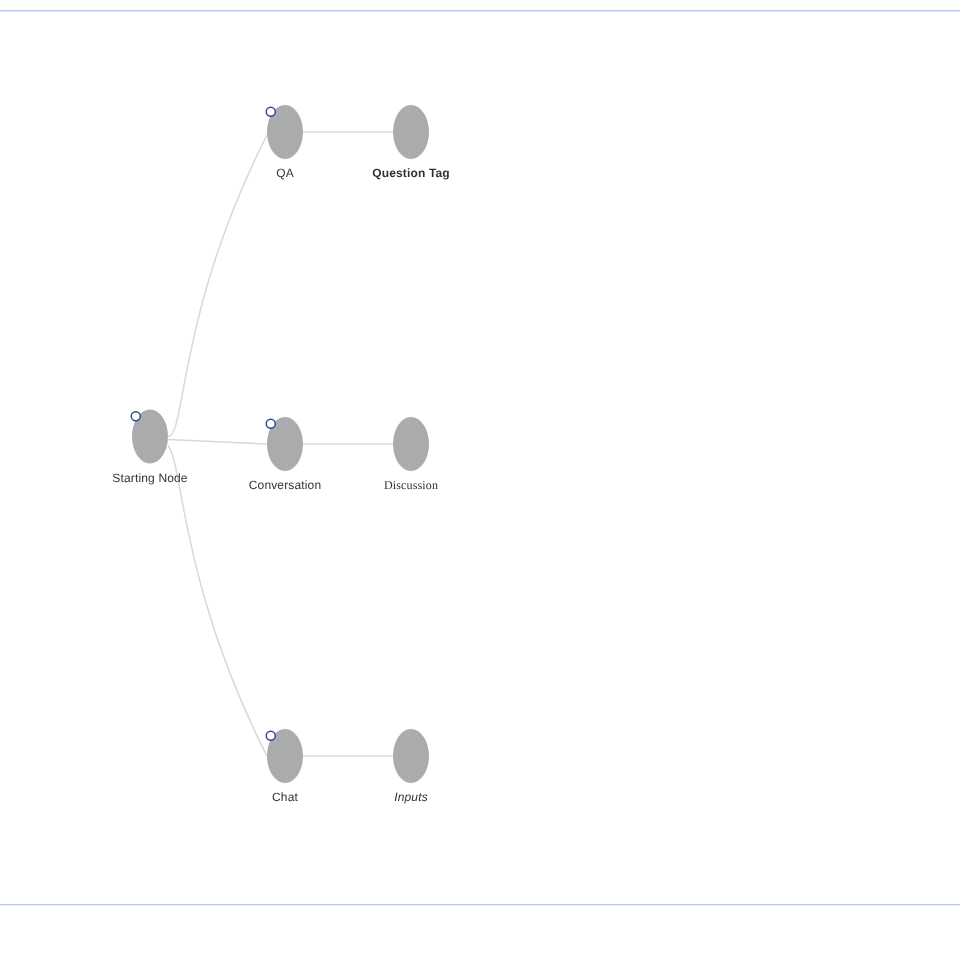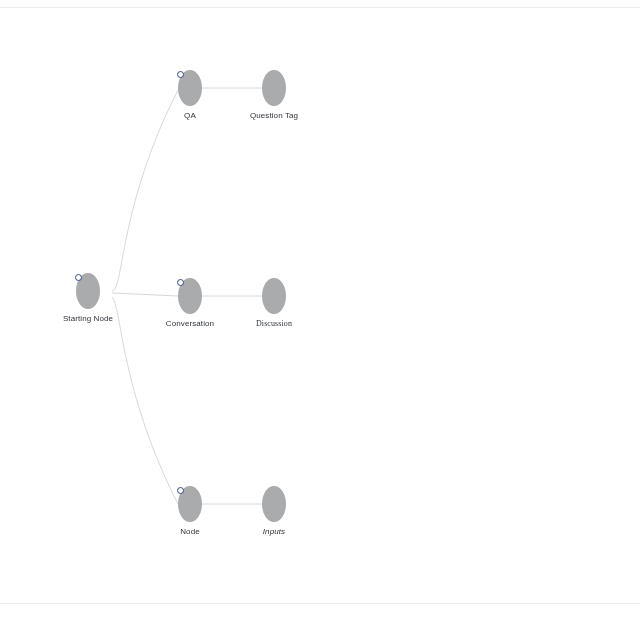--- a/index.html
+++ b/index.html
@@ -118,40 +118,40 @@
         <path d="M 202 496 L 262 496" fill="none" stroke="#d8d8d8" stroke-width="1"></path>
       </svg>
     <div id="node-layer">
         <div class="graph-node" style="left: 190px; top: 80px;">
           <div class="node-ellipse" style="background: rgb(170, 171, 173);"></div>
           <div class="node-handle" style="border-color: rgb(50, 73, 140); background: rgb(255, 255, 255);"></div>
           <div class="node-label" style="color: rgb(47, 51, 56);">QA</div>
         </div>
         <div class="graph-node" style="left: 274px; top: 80px;">
           <div class="node-ellipse" style="background: rgb(170, 171, 173);"></div>
-          <div class="node-label" style="color: rgb(47, 51, 56);">Question Tag</div>
+          <div class="node-label" style="color: rgb(47, 51, 56); font-weight: bold;">Question Tag</div>
         </div>
-        <div class="graph-node" style="left: 88px; top: 283px;">
+        <div class="graph-node" style="left: 100px; top: 283px;">
           <div class="node-ellipse" style="background: rgb(170, 171, 173);"></div>
           <div class="node-handle" style="border-color: rgb(50, 73, 140); background: rgb(255, 255, 255);"></div>
           <div class="node-label" style="color: rgb(47, 51, 56);">Starting Node</div>
         </div>
         <div class="graph-node" style="left: 190px; top: 288px; text-align: right;">
           <div class="node-ellipse" style="background: rgb(170, 171, 173);"></div>
           <div class="node-handle" style="border-color: rgb(50, 73, 140); background: rgb(255, 255, 255);"></div>
           <div class="node-label" style="color: rgb(47, 51, 56);">Conversation</div>
         </div>
         <div class="graph-node" style="left: 274px; top: 288px;">
           <div class="node-ellipse" style="background: rgb(170, 171, 173);"></div>
           <div class="node-label" style="color: rgb(47, 51, 56); font-family: Liberation Serif, serif;">Discussion</div>
         </div>
         <div class="graph-node" style="left: 190px; top: 496px;">
           <div class="node-ellipse" style="background: rgb(170, 171, 173);"></div>
           <div class="node-handle" style="border-color: rgb(50, 73, 140); background: rgb(255, 255, 255);"></div>
-          <div class="node-label" style="color: rgb(47, 51, 56);">Node</div>
+          <div class="node-label" style="color: rgb(47, 51, 56);">Chat</div>
         </div>
         <div class="graph-node" style="left: 274px; top: 496px;">
           <div class="node-ellipse" style="background: rgb(170, 171, 173);"></div>
           <div class="node-label" style="color: rgb(47, 51, 56); font-style: italic;">Inputs</div>
         </div>
       </div>
   </div>
 
   <div class="chrome-divider" id="divider-bottom" style="background: rgb(233, 234, 235);"></div>
   <div class="chrome-band" id="band-bottom"></div>

